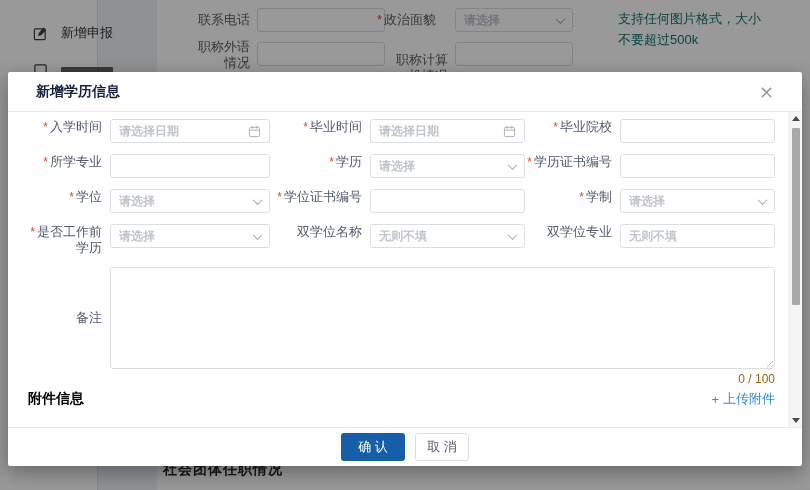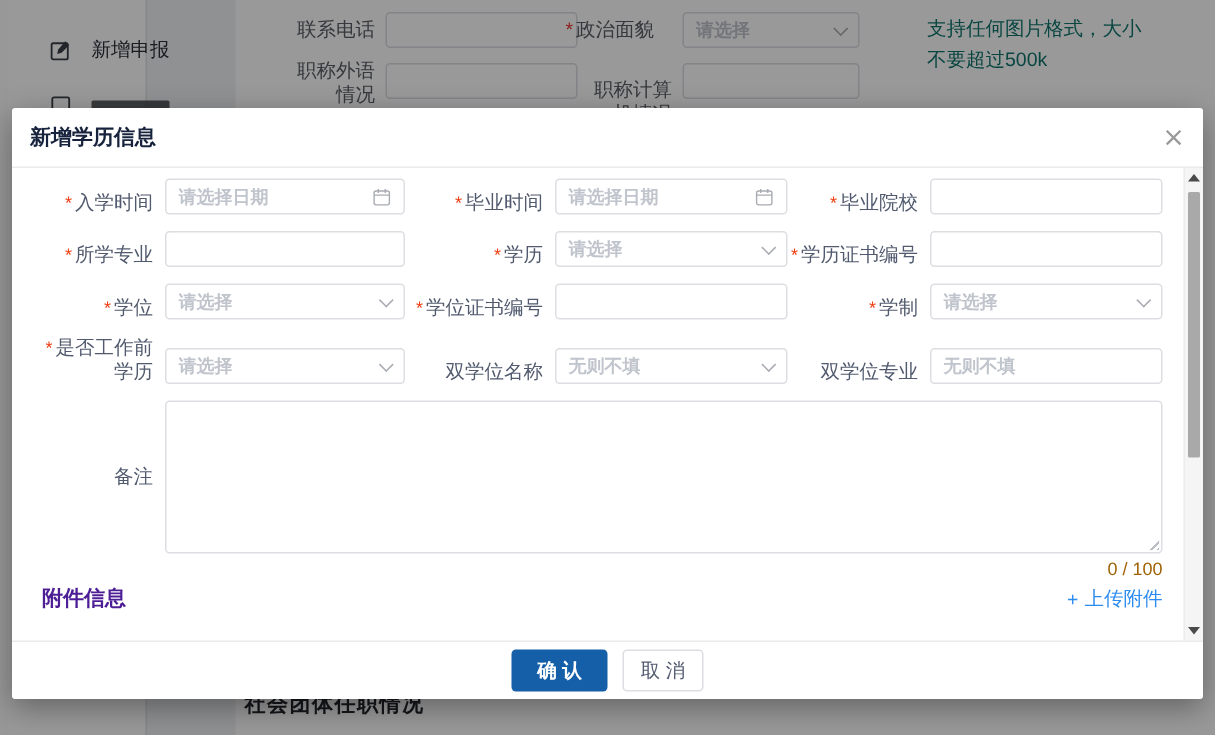--- a/index.html
+++ b/index.html
@@ -20,46 +20,46 @@
   .bg-req{color:#e33; margin-right:2px;}
   .bg-input{position:absolute;background:#fff;border:1px solid #d9dce2;border-radius:3px;height:24px;}
   .bg-select{display:flex;align-items:center;justify-content:space-between;padding:0 8px;font-size:12px;color:#b9bdc4;}
   .bg-hint{position:absolute;font-size:13px;color:#0f766e;}
   .bg-section-title{position:absolute;left:163px;top:461px;font-size:14px;font-weight:bold;color:#23262c;letter-spacing:1px;}
   .chev{width:7px;height:7px;border-right:1.5px solid #a8abb2;border-bottom:1.5px solid #a8abb2;transform:rotate(45deg) translate(-1px,-1px);flex:none;}
   
   .overlay{position:absolute;inset:0;background:rgba(0,0,0,.40);z-index:10;}
   
   .modal{position:absolute;left:8px;top:72px;width:794px;height:394px;background:#fff;z-index:20;border-radius:2px;box-shadow:0 6px 20px rgba(0,0,0,.35);}
-  .m-header{height:40px;border-bottom:1px solid #e8eaec;display:flex;align-items:center;padding:0 12px;}
+  .m-header{height:40px;border-bottom:1px solid #e8eaec;display:flex;align-items:center;padding:0 28px;}
   .m-title{font-size:14px;font-weight:bold;color:#17233d;}
   .m-close{margin-left:auto;font-size:18px;line-height:18px;color:#999;cursor:pointer;font-family:"DejaVu Sans",sans-serif;}
   .m-body{padding:7px 27px 0 20px;}
-  .frow{display:flex;align-items:flex-end;margin-bottom:11px;}
+  .frow{display:flex;align-items:flex-start;margin-bottom:11px;}
   .flabel{font-size:13px;color:#515a6e;text-align:right;margin-right:8px;line-height:16px;flex:none;}
   .w-l1{width:74px;} .w-l2{width:92px;} .w-l3{width:87px;}
   .req{color:#ed4014;font-size:12px;margin-right:2px;}
   .ctrl{height:24px;border:1px solid #dcdee2;border-radius:3px;background:#fff;display:flex;align-items:center;justify-content:space-between;padding:0 8px;flex:none;cursor:pointer;}
   .w-f1{width:160px;} .w-f2{width:155px;} .w-f3{width:155px;}
   .ph{font-size:12px;color:#c0c4cc;overflow:hidden;white-space:nowrap;font-weight:bold;}
   .remark-row{display:flex;margin-top:5px;}
   .remark-label{width:74px;text-align:right;margin-right:8px;font-size:13px;color:#515a6e;align-self:center;}
   .ta{position:relative;flex:1;height:102px;border:1px solid #dcdee2;border-radius:3px;background:#fff;cursor:text;}
   .grip{position:absolute;right:1px;bottom:1px;width:9px;height:9px;
         background:repeating-linear-gradient(135deg,transparent 0 2px,#b9bdc4 2px 3px);
         clip-path:polygon(100% 0,100% 100%,0 100%);}
   .counter{text-align:right;font-size:12px;color:#a16207;margin-top:3px;}
   .attach-row{display:flex;align-items:center;justify-content:space-between;margin-top:4px;}
-  .attach-title{font-size:14px;font-weight:bold;color:#4c1d95;}
+  .attach-title{font-size:14px;font-weight:bold;color:#000000;}
   .upload-link{font-size:13px;color:#2d8cf0;cursor:pointer;display:flex;align-items:center;gap:4px;}
   .tip-row{display:flex;align-items:center;gap:7px;margin-top:10px;}
   .tip-text{font-size:13px;color:#515a6e;}
   .m-footer{position:absolute;left:0;right:0;bottom:0;height:39px;border-top:1px solid #e8eaec;display:flex;align-items:center;justify-content:center;gap:10px;}
   .btn{height:28px;border-radius:3px;font-size:13px;display:flex;align-items:center;justify-content:center;cursor:pointer;border:none;font-family:inherit;}
-  .btn-primary{width:64px;background:#155fa8;color:#fff;font-weight:bold;}
+  .btn-primary{width:64px;background:#155fa8;color:#fff;font-weight:normal;}
   .btn-plain{width:54px;background:#fff;border:1px solid #dcdee2;color:#515a6e;}
   
   .m-scroll{position:absolute;top:40px;right:0;width:13px;height:315px;background:#f5f5f5;border-left:1px solid #ececec;}
   .arr{position:absolute;left:50%;transform:translateX(-50%);width:0;height:0;border-left:4px solid transparent;border-right:4px solid transparent;cursor:pointer;}
   .arr-up{top:4px;border-bottom:5px solid #4a4a4a;}
   .arr-dn{bottom:4px;border-top:5px solid #4a4a4a;}
   .thumb{position:absolute;left:2px;top:16px;width:8px;height:177px;background:#a9a9a9;border-radius:1px;cursor:grab;}
   svg{display:block;flex:none;}
 </style>
 </head>

